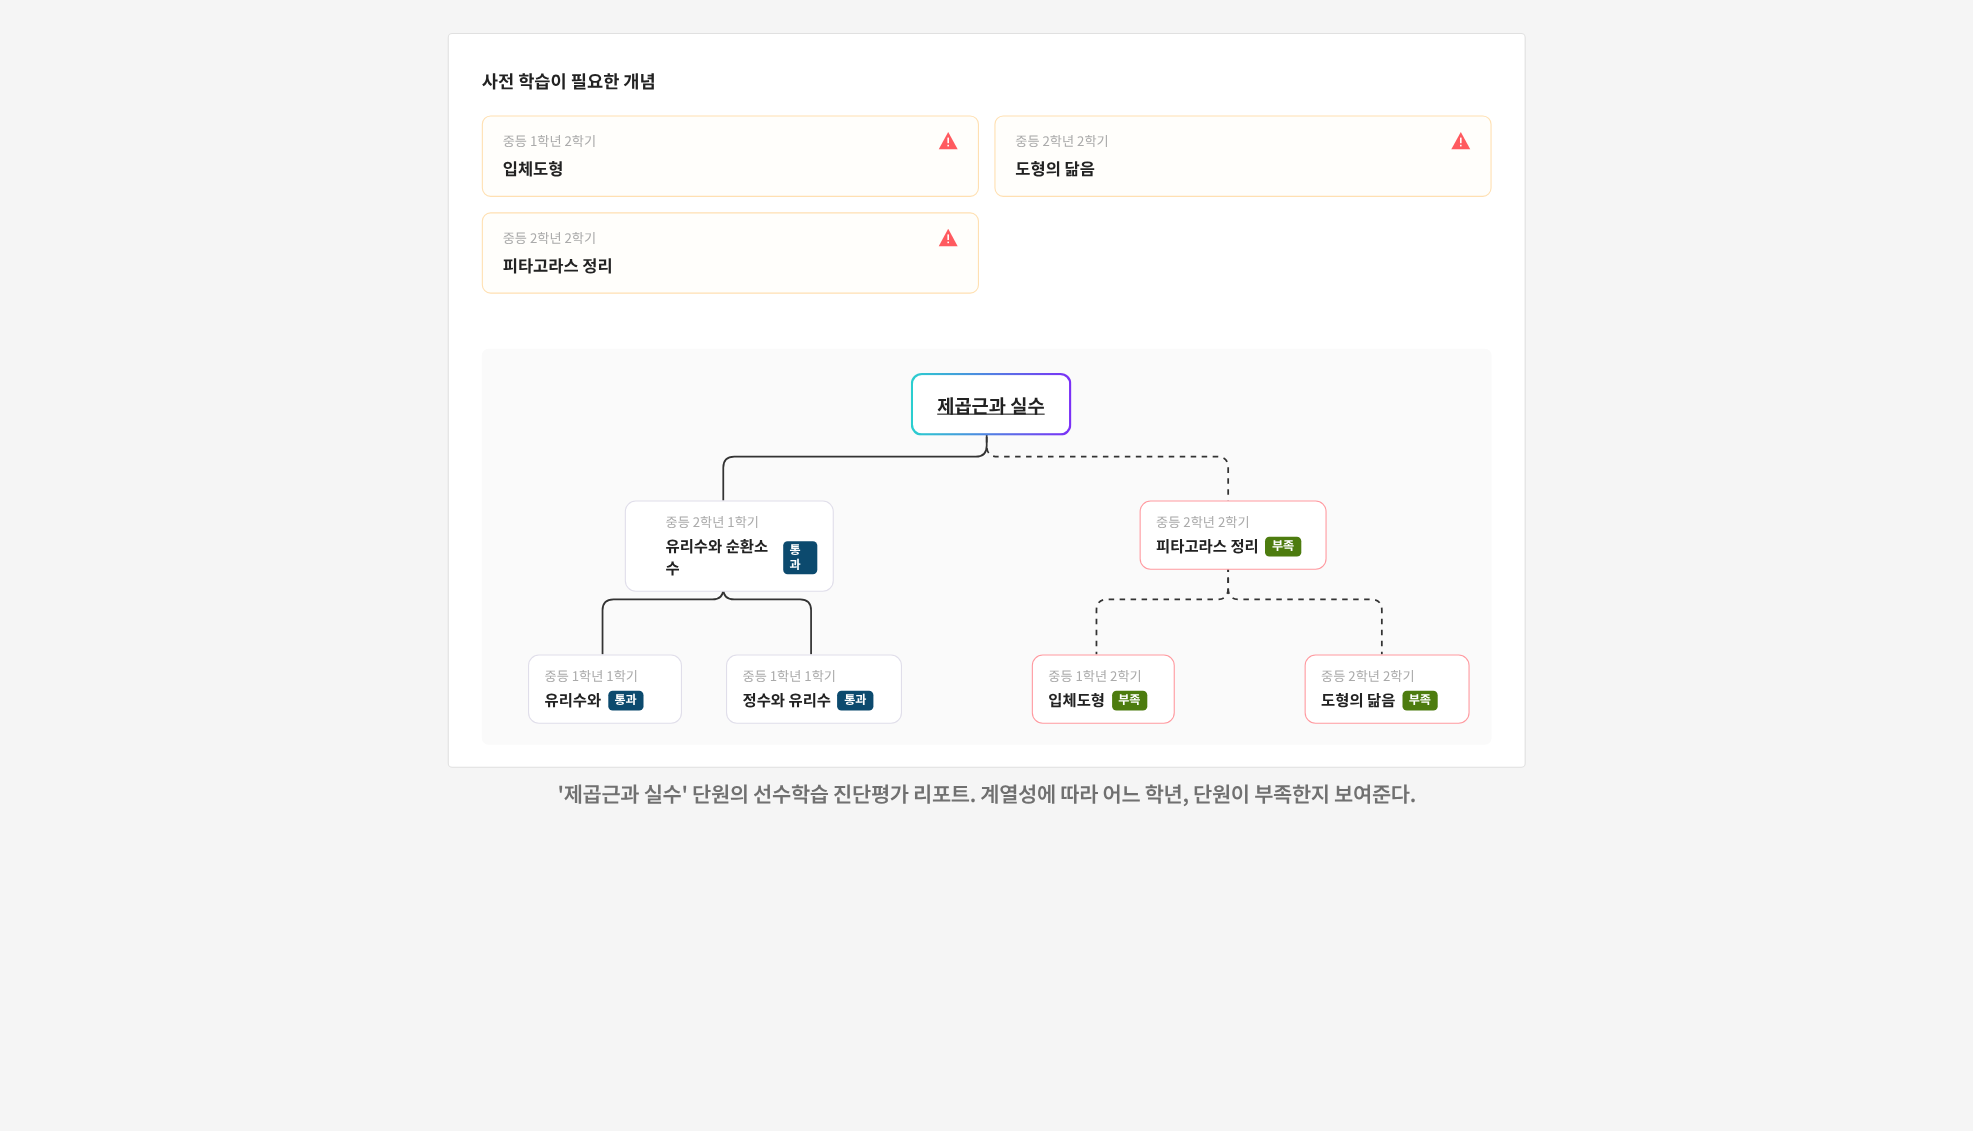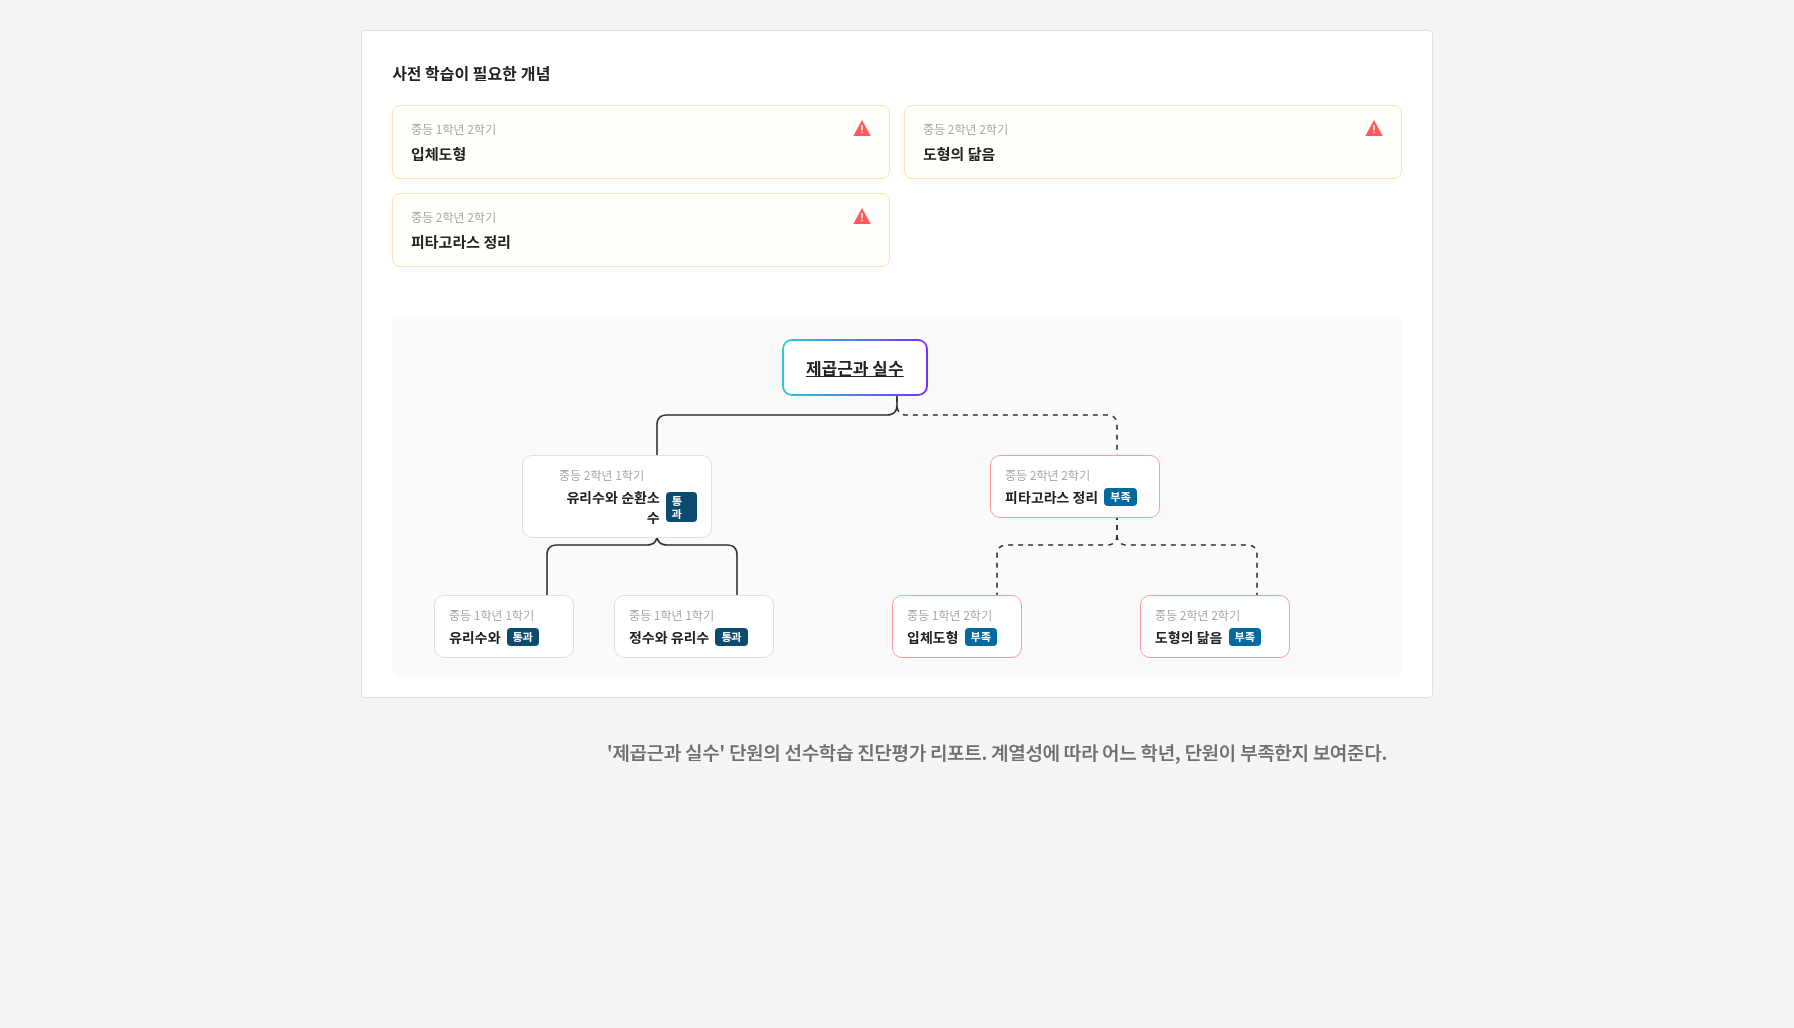--- a/index.html
+++ b/index.html
@@ -6,21 +6,21 @@
     body {
       font-family: -apple-system, BlinkMacSystemFont, "Segoe UI", "Noto Sans KR", sans-serif;
       background: #f5f5f5;
       padding: 30px 80px;
     }
     .report-card {
       background: #ffffff;
       border: 1px solid #e0e0e0;
       border-radius: 4px;
       padding: 30px 30px 20px 30px;
-      width: 1072px;
+      width: 980px;
       margin: 0 auto;
     }
     .section-title {
       font-size: 16px;
       font-weight: 700;
       color: #222;
       margin-bottom: 20px;
     }
     .concept-grid {
       display: grid;
@@ -90,38 +90,37 @@
     }
     .node-title-row {
       display: flex;
       align-items: center;
       gap: 6px;
     }
     .node-title {
       font-size: 14px;
       font-weight: 700;
       color: #222;
-      text-align: right;
     }
     .badge {
       font-size: 11px;
       font-weight: 700;
       color: #fff;
       border-radius: 4px;
       padding: 2px 6px;
       line-height: 1.2;
     }
     .badge-pass { background: #0c4a6e; }
-    .badge-fail { background: #0369a1; }
+    .badge-fail { background: #4d7c0f; }
     .caption {
-      text-align: right;
+      text-align: center;
       color: #707070;
       font-size: 19px;
       font-weight: 600;
-      margin: 40px auto 0;
+      margin: 10px auto 0;
       width: 980px;
       letter-spacing: -0.3px;
     }
   </style>
 </head>
 <body>
 
 <div class="report-card">
 
   <div class="section-title">사전 학습이 필요한 개념</div>

